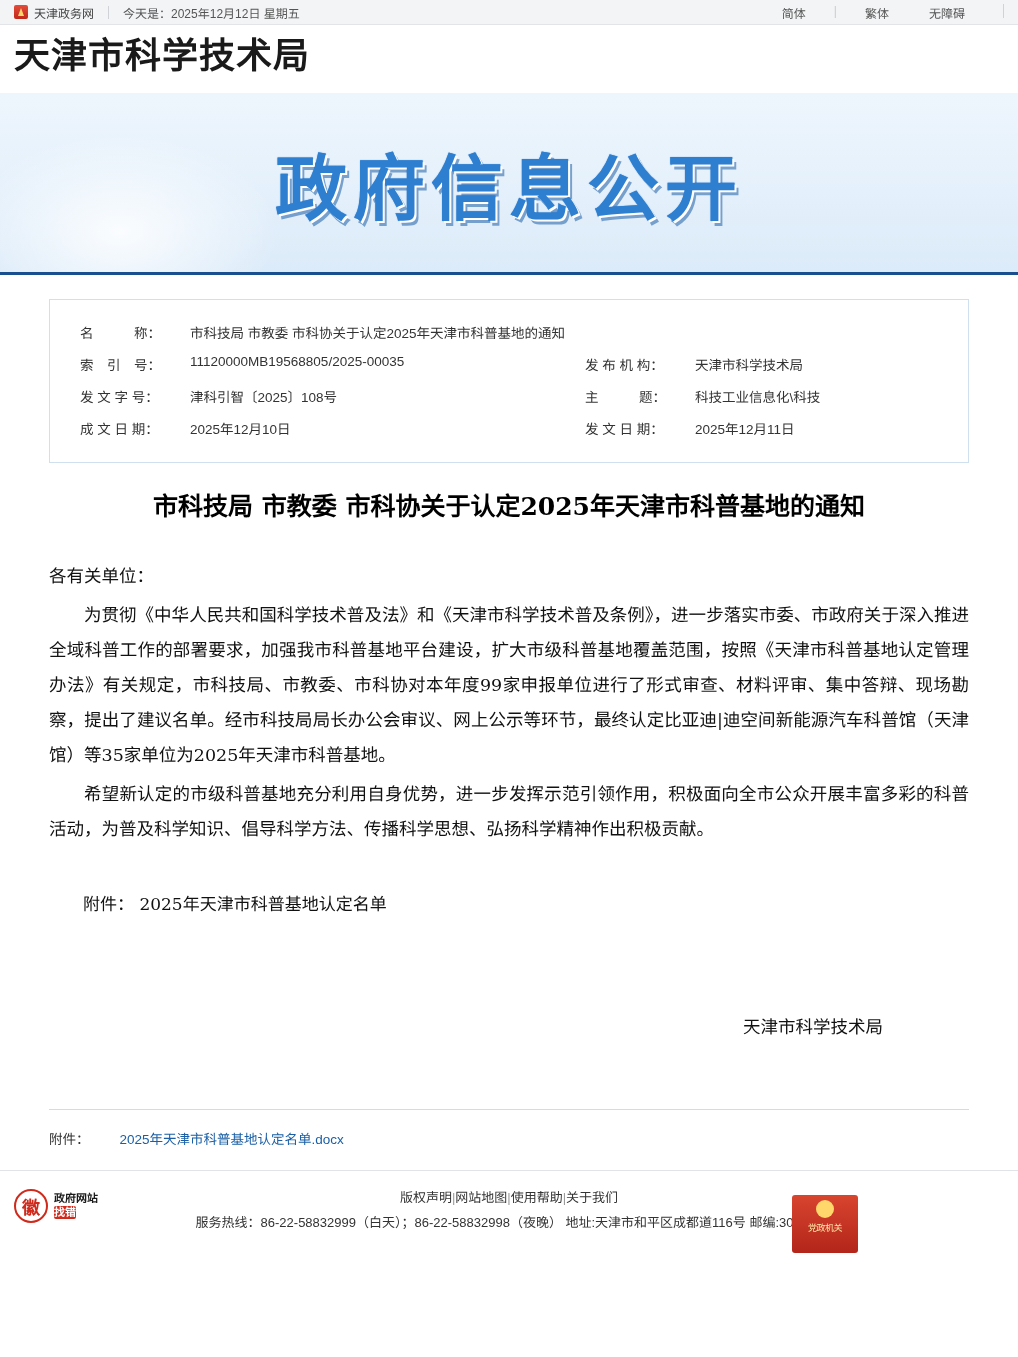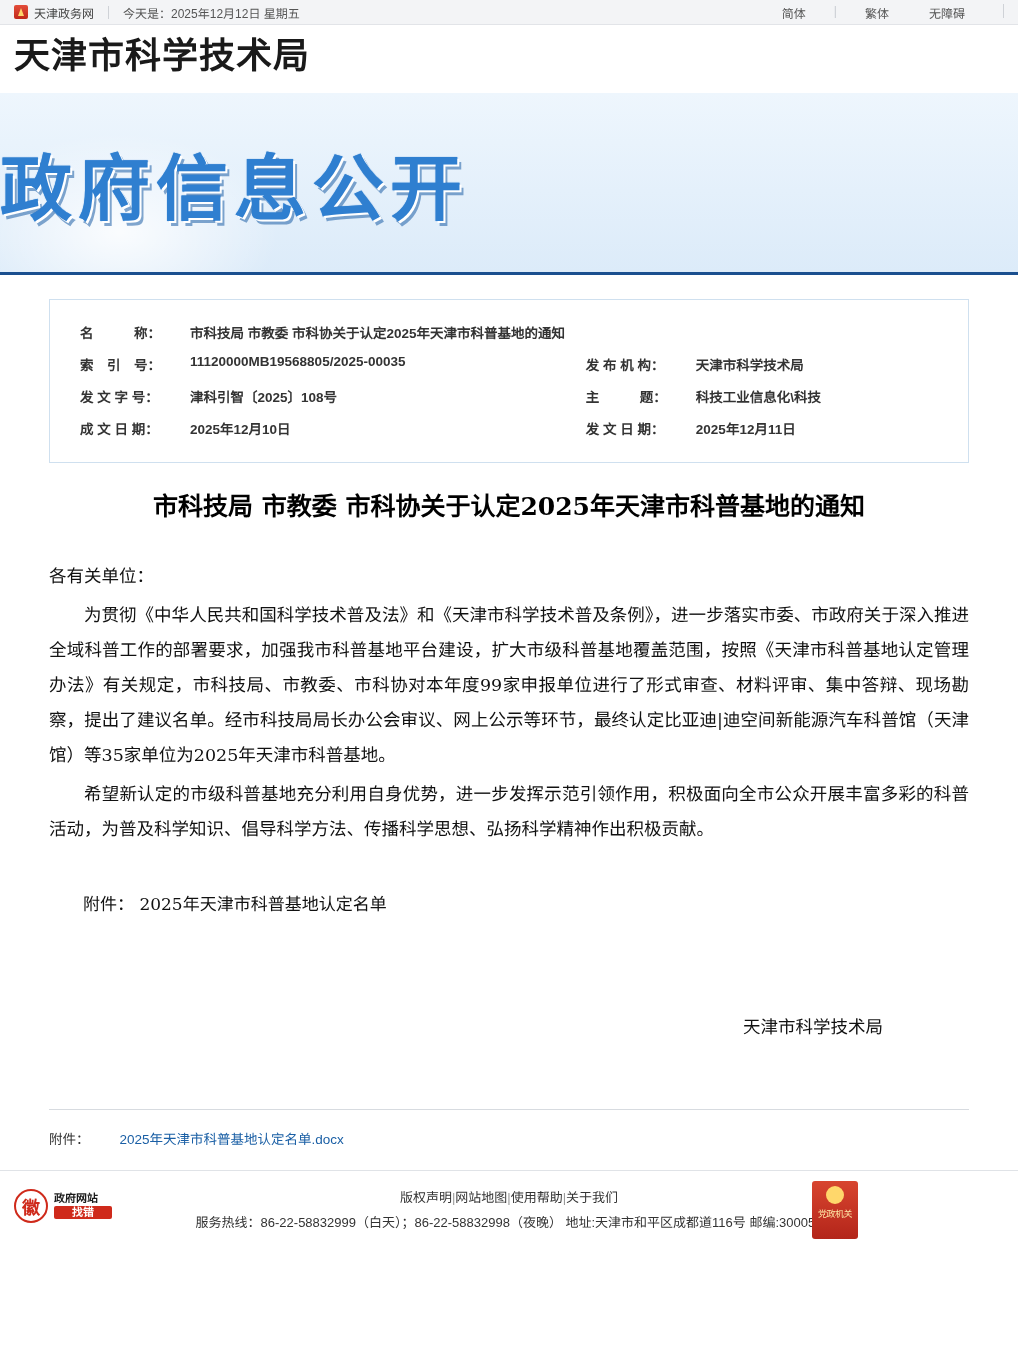--- a/index.html
+++ b/index.html
@@ -71,21 +71,21 @@
     line-height: 46px;
   }
 
   
   .banner {
     height: 182px;
     background: linear-gradient(180deg, #eef6fd 0%, #e4f0fb 55%, #dcebf9 100%);
     border-bottom: 3px solid #1a4f8f;
     display: flex;
     align-items: center;
-    justify-content: flex-start;
+    justify-content: center;
     position: relative;
     overflow: hidden;
   }
   .banner::before {
     content: "";
     position: absolute;
     left: -40px; bottom: -60px;
     width: 320px; height: 200px;
     background: radial-gradient(ellipse at center, rgba(255,255,255,.85), rgba(255,255,255,0) 70%);
   }
@@ -116,21 +116,20 @@
     padding: 4px 0 14px 0;
   }
   .breadcrumb .sep { margin: 0 10px; color: #666; }
   .breadcrumb a { color: #333; text-decoration: none; }
 
   
   .meta-box {
     border: 1px solid #cfe0ef;
     padding: 16px 42px 18px 30px;
     margin-bottom: 26px;
-    font-weight: bold;
   }
   table.meta {
     width: 100%;
     border-collapse: collapse;
     font-size: 13.5px;
     color: #333;
   }
   table.meta td { padding: 6px 0; vertical-align: top; }
   td.lbl {
     width: 110px;
@@ -230,27 +229,27 @@
   .badge-left .seal-txt {
     font-size: 11px;
     line-height: 1.25;
     color: #1a1a1a;
     font-weight: bold;
   }
   .badge-left .seal-txt .red {
     display: inline-block;
     background: #cf2a1b;
     color: #fff;
-    padding: 0 18px;
+    padding: 0 0;
     border-radius: 2px;
   }
   .footer .badge-right {
     position: absolute;
-    right: 160px; top: 10px;
-    width: 46px; height: 58px;
+    right: 160px; top: 24px;
+    width: 66px; height: 58px;
     background: linear-gradient(#d8452f, #b3251a);
     border-radius: 3px;
     color: #ffe9a8;
     font-size: 9px;
     text-align: center;
     padding-top: 28px;
     line-height: 1.2;
     letter-spacing: -0.5px;
   }
   .footer .badge-right::before {

